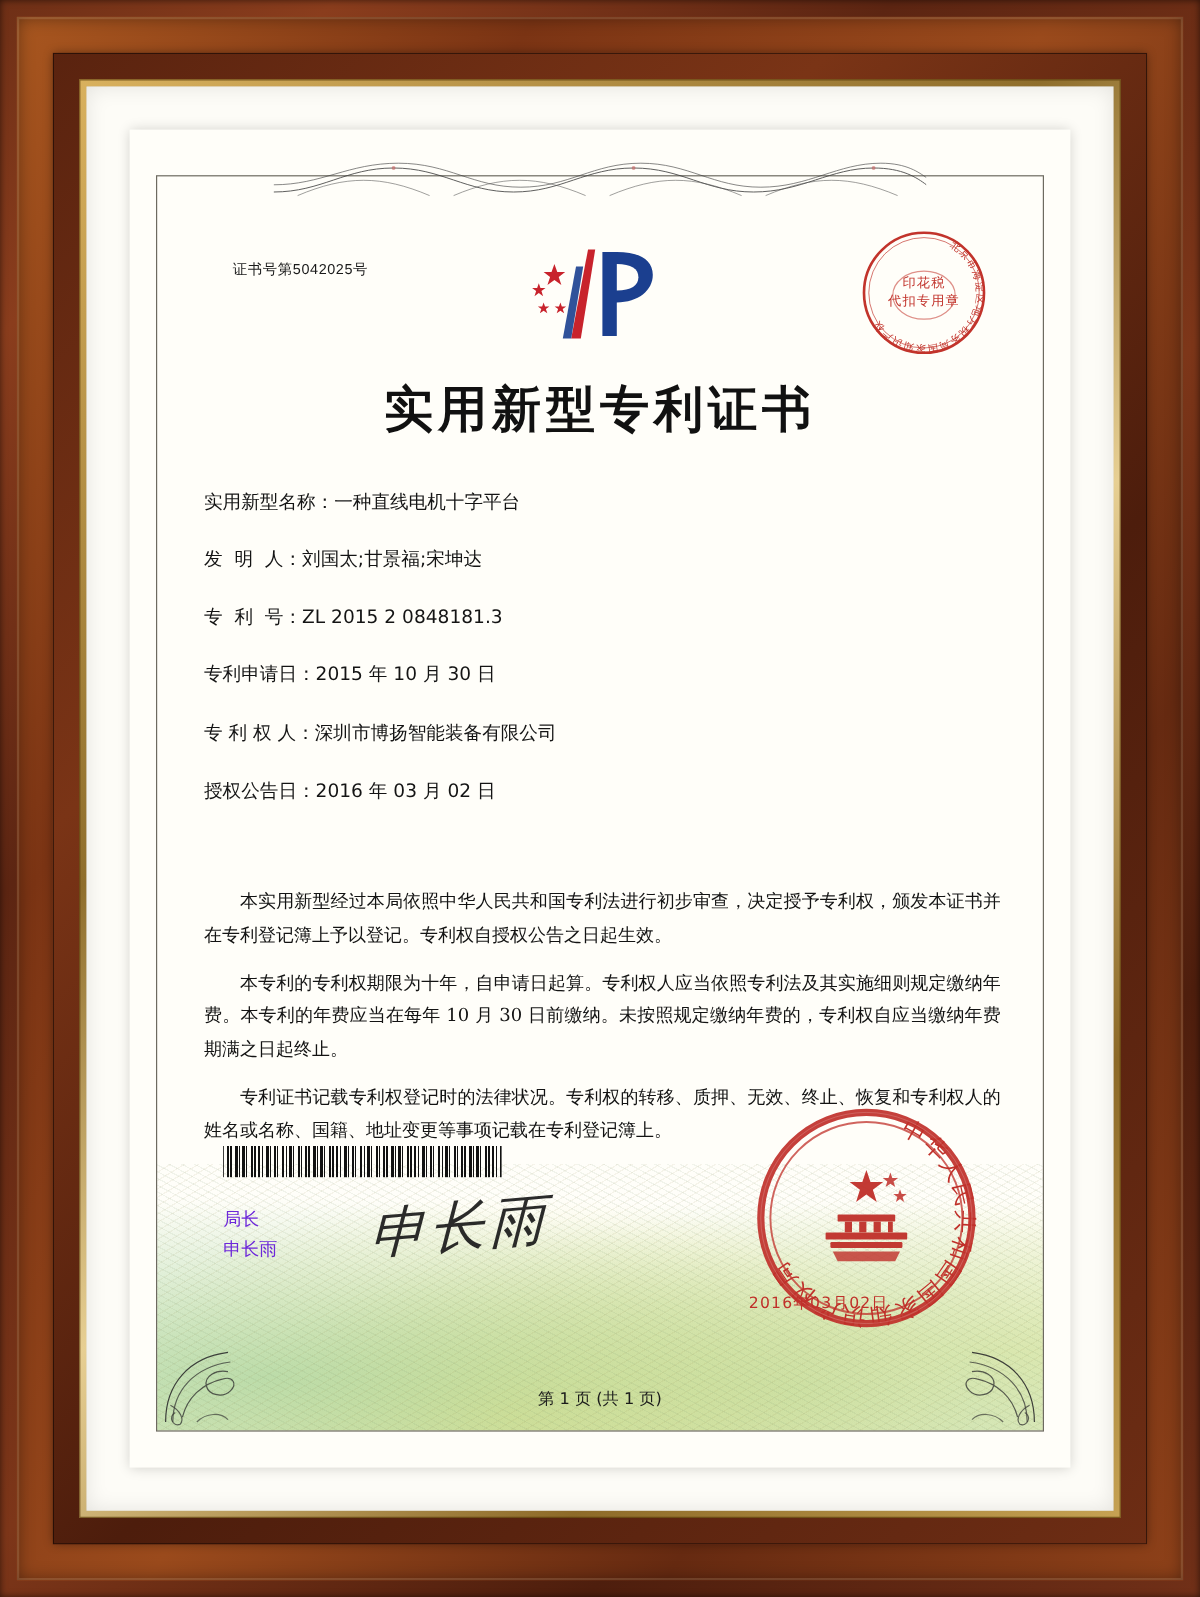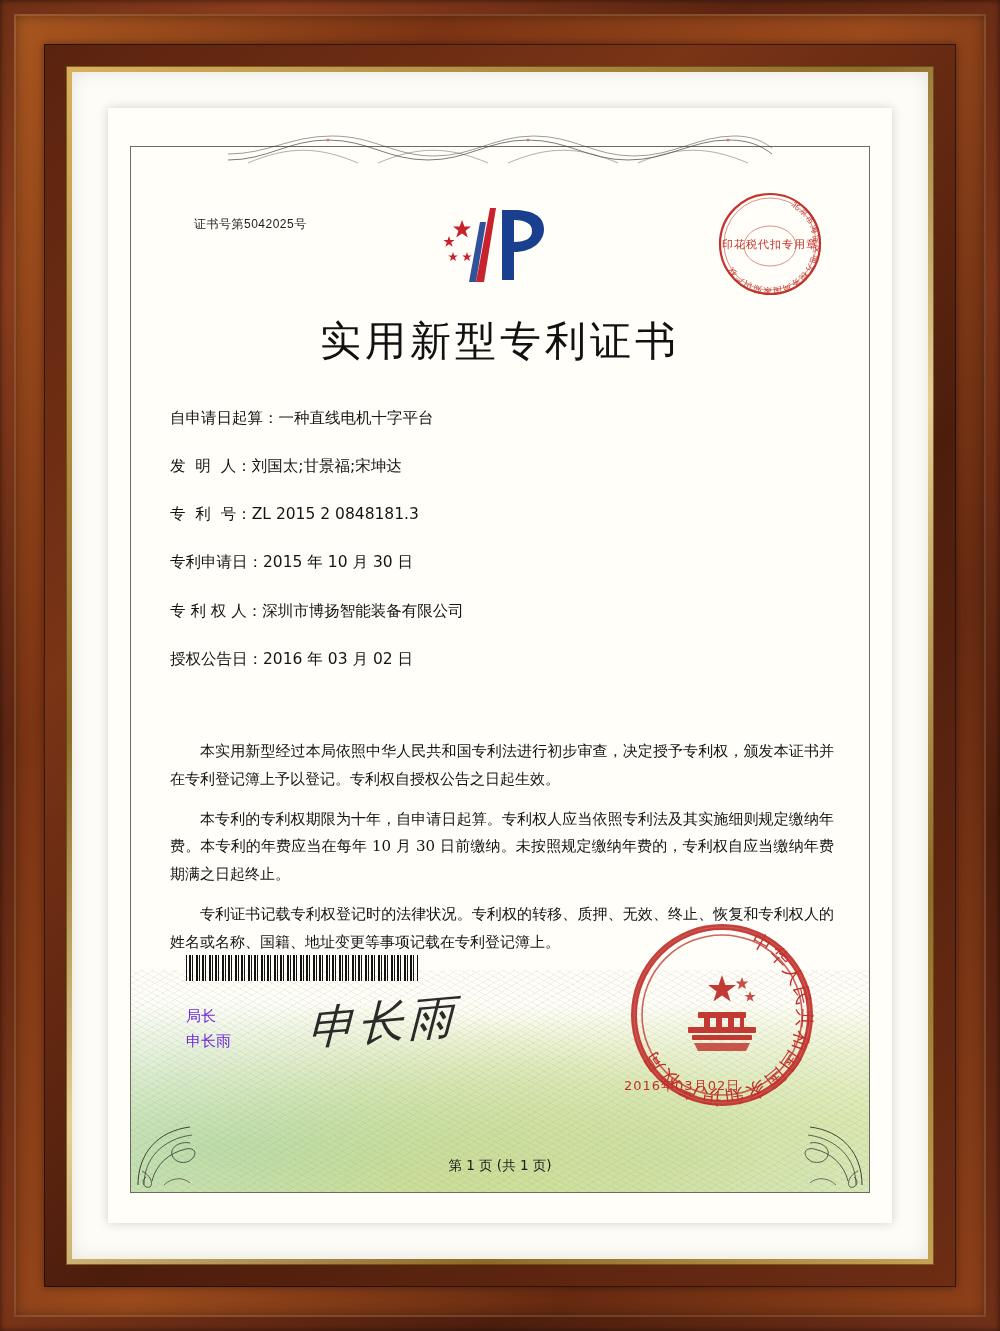--- a/index.html
+++ b/index.html
@@ -129,36 +129,36 @@
   .stamp-tax .ring-text {
     font-size: 8.5px;
     fill: #c2342c;
     letter-spacing: 1px;
   }
   .stamp-tax-center {
     position: absolute;
     right: 62px; top: 76px;
     width: 120px; height: 120px;
     display: flex;
-    flex-direction: row;
+    flex-direction: column;
     align-items: center;
     justify-content: center;
     color: #c2342c;
     font-size: 11px;
     line-height: 1.35;
     letter-spacing: 1px;
     text-align: center;
     pointer-events: none;
   }
   .doc-title {
     position: absolute;
     left: 0; right: 0; top: 206px;
     text-align: center;
     font-family: "DejaVu Serif", serif;
-    font-weight: normal;
+    font-weight: bold;
     font-size: 41px;
     letter-spacing: 4px;
     color: #111;
   }
 
   
   .fields {
     position: absolute;
     left: 62px; top: 300px;
     right: 60px;
@@ -331,21 +331,21 @@
     </svg>
     <div class="stamp-tax-center">
       <span>印花税</span>
       <span>代扣专用章</span>
     </div>
 
     <div class="doc-title">实用新型专利证书</div>
 
     <div class="fields">
       <div class="field-row">
-        <span class="field-label">自申请日起算：</span>
+        <span class="field-label">实用新型名称：</span>
         <span class="field-value">一种直线电机十字平台</span>
       </div>
       <div class="field-row">
         <span class="field-label">发  明  人：</span>
         <span class="field-value">刘国太;甘景福;宋坤达</span>
       </div>
       <div class="field-row">
         <span class="field-label">专  利  号：</span>
         <span class="field-value">ZL 2015 2 0848181.3</span>
       </div>

